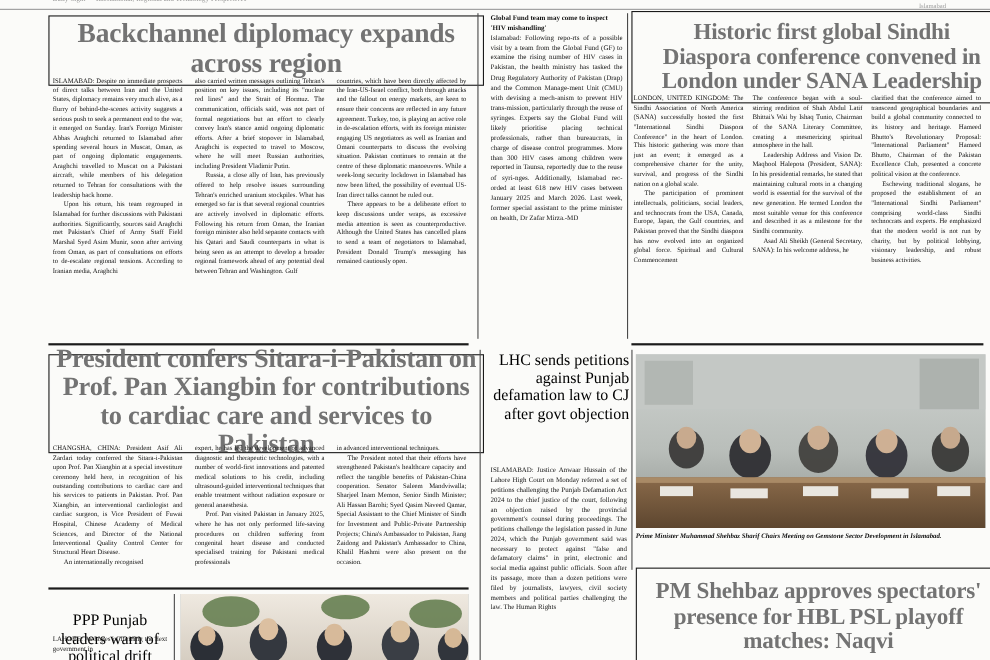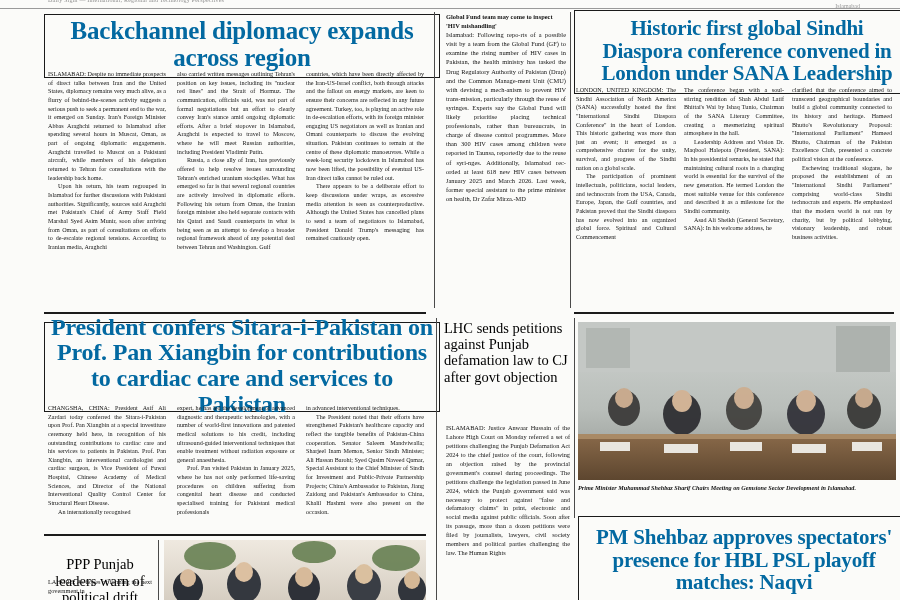--- a/index.html
+++ b/index.html
@@ -46,21 +46,21 @@
   .hl-box {
     border: 1.6px solid #1a1a1a;
     box-shadow: 0 0 0 1px #fbfbf9 inset;
     padding: 4px 6px 6px;
     background: #fbfbf9;
     text-align: center;
   }
   .hl-box .hl {
     font-family: "Liberation Serif", serif;
     font-weight: bold;
-    color: #0369a1;
+    color: #737373;
     line-height: 1.07;
     letter-spacing: -0.2px;
   }
   
   .col {
     position: absolute;
     color: #141414;
     text-align: justify;
     -webkit-hyphens: auto;
     hyphens: auto;
@@ -172,21 +172,21 @@
   <div class="col" style="left:306px; top:404px; width:118px; height:128px; font-size:6.1px; line-height:1.42;">
     <div>
         <p class="first">in advanced interventional techniques.</p>
         <p>The President noted that their efforts have strengthened Pakistan's healthcare capacity and reflect the tangible benefits of Pakistan-China cooperation. Senator Saleem Mandviwalla; Sharjeel Inam Memon, Senior Sindh Minister; Ali Hassan Barohi; Syed Qasim Naveed Qamar, Special Assistant to the Chief Minister of Sindh for Investment and Public-Private Partnership Projects; China's Ambassador to Pakistan, Jiang Zaidong and Pakistan's Ambassador to China, Khalil Hashmi were also present on the occasion.</p>
       </div>
   </div>
   <div class="blk" style="left:44px; top:534px; width:382px; border-top:2px solid #1b1b1b;"></div>
 
   <div class="blk" style="left:436px; top:318px; width:0; height:282px; border-left:1px solid #4a4a4a;"></div>
 
-  <div class="blk" style="left:444px; top:320px; width:128px; text-align:left;">
+  <div class="blk" style="left:444px; top:320px; width:128px; text-align:right;">
     <div class="hl" style="font-size:14.5px; font-weight:normal; line-height:1.12;">LHC sends petitions against Punjab defamation law to CJ after govt objection</div>
   </div>
 
   <div class="col" style="left:446px; top:424px; width:124px; height:174px; font-size:6.3px; line-height:1.42;">
     <div>ISLAMABAD: Justice Anwaar Hussain of the Lahore High Court on Monday referred a set of petitions challenging the Punjab Defamation Act 2024 to the chief justice of the court, following an objection raised by the provincial government's counsel during proceedings. The petitions challenge the legislation passed in June 2024, which the Punjab government said was necessary to protect against "false and defamatory claims" in print, electronic and social media against public officials. Soon after its passage, more than a dozen petitions were filed by journalists, lawyers, civil society members and political parties challenging the law. The Human Rights</div>
   </div>
 
   <div class="blk" style="left:574px; top:318px; width:0; height:200px; border-left:1px solid #4a4a4a;"></div>
 
   <div class="photo" style="left:578px; top:322px; width:318px; height:158px;">

